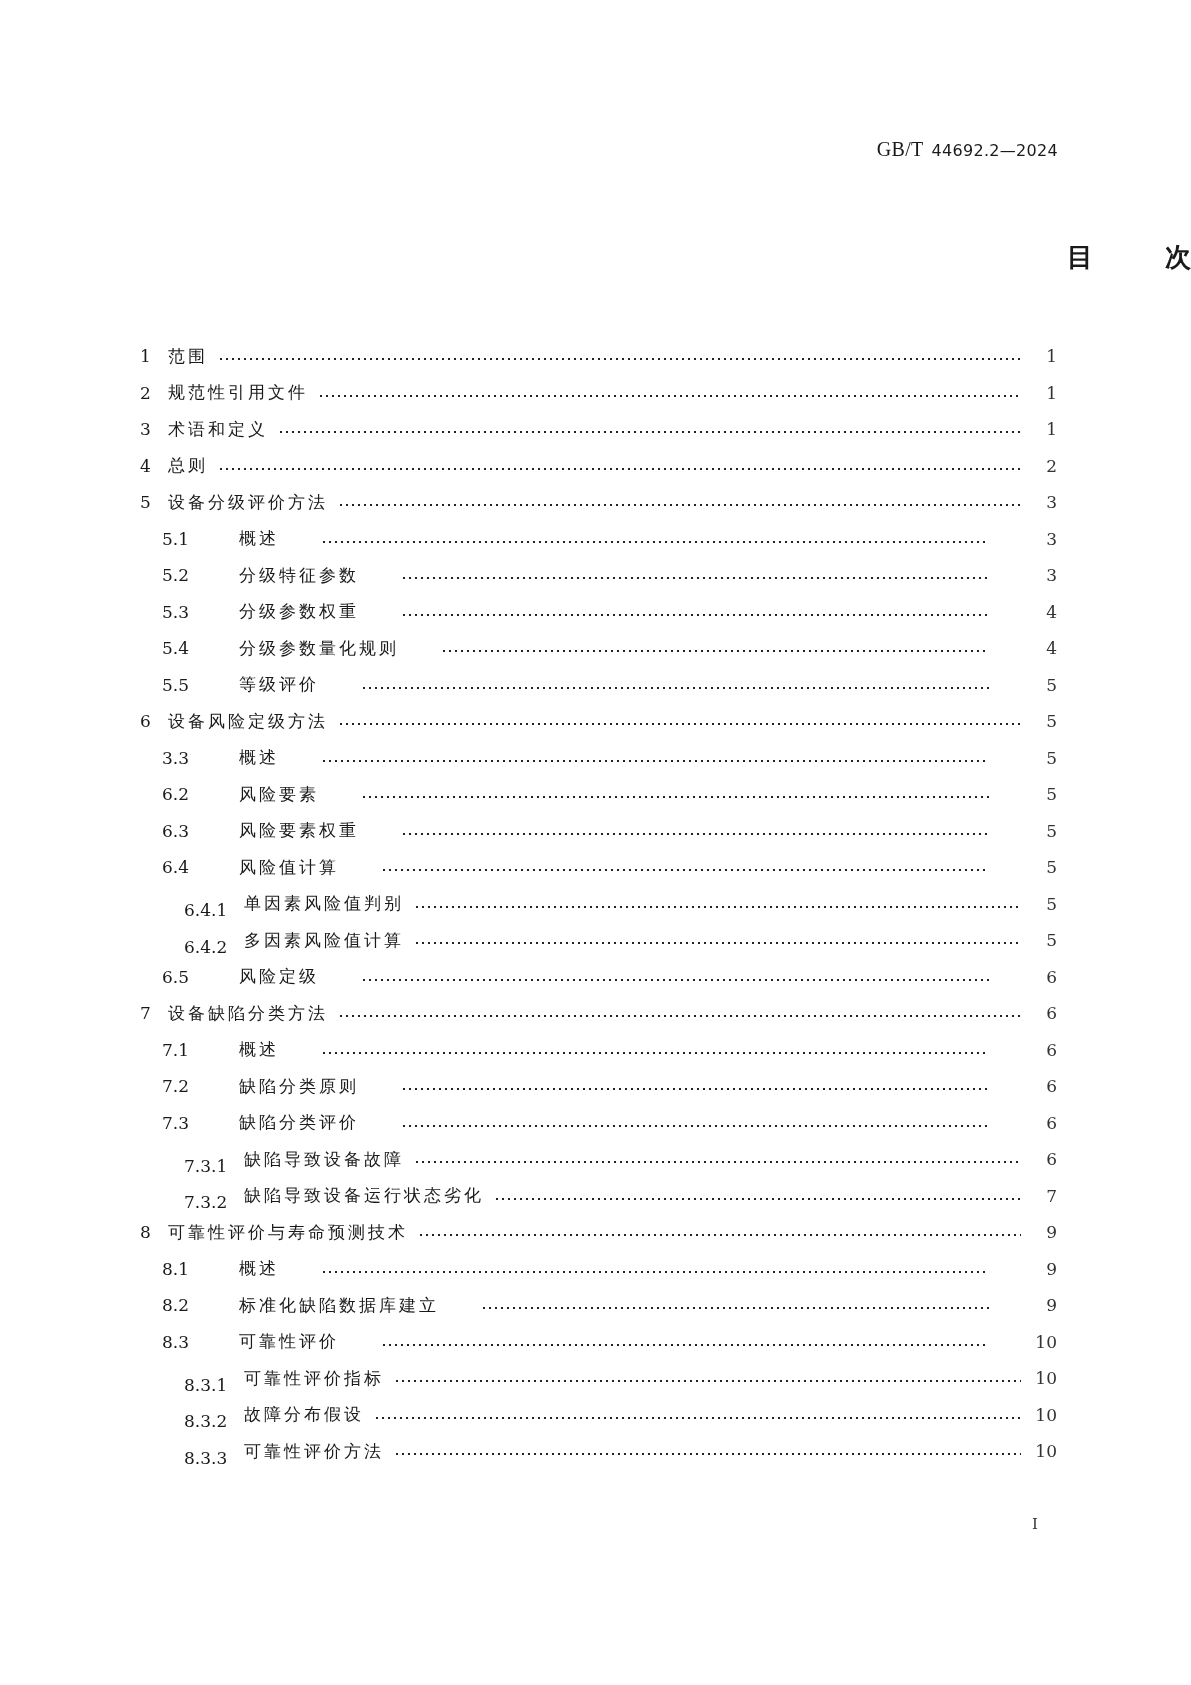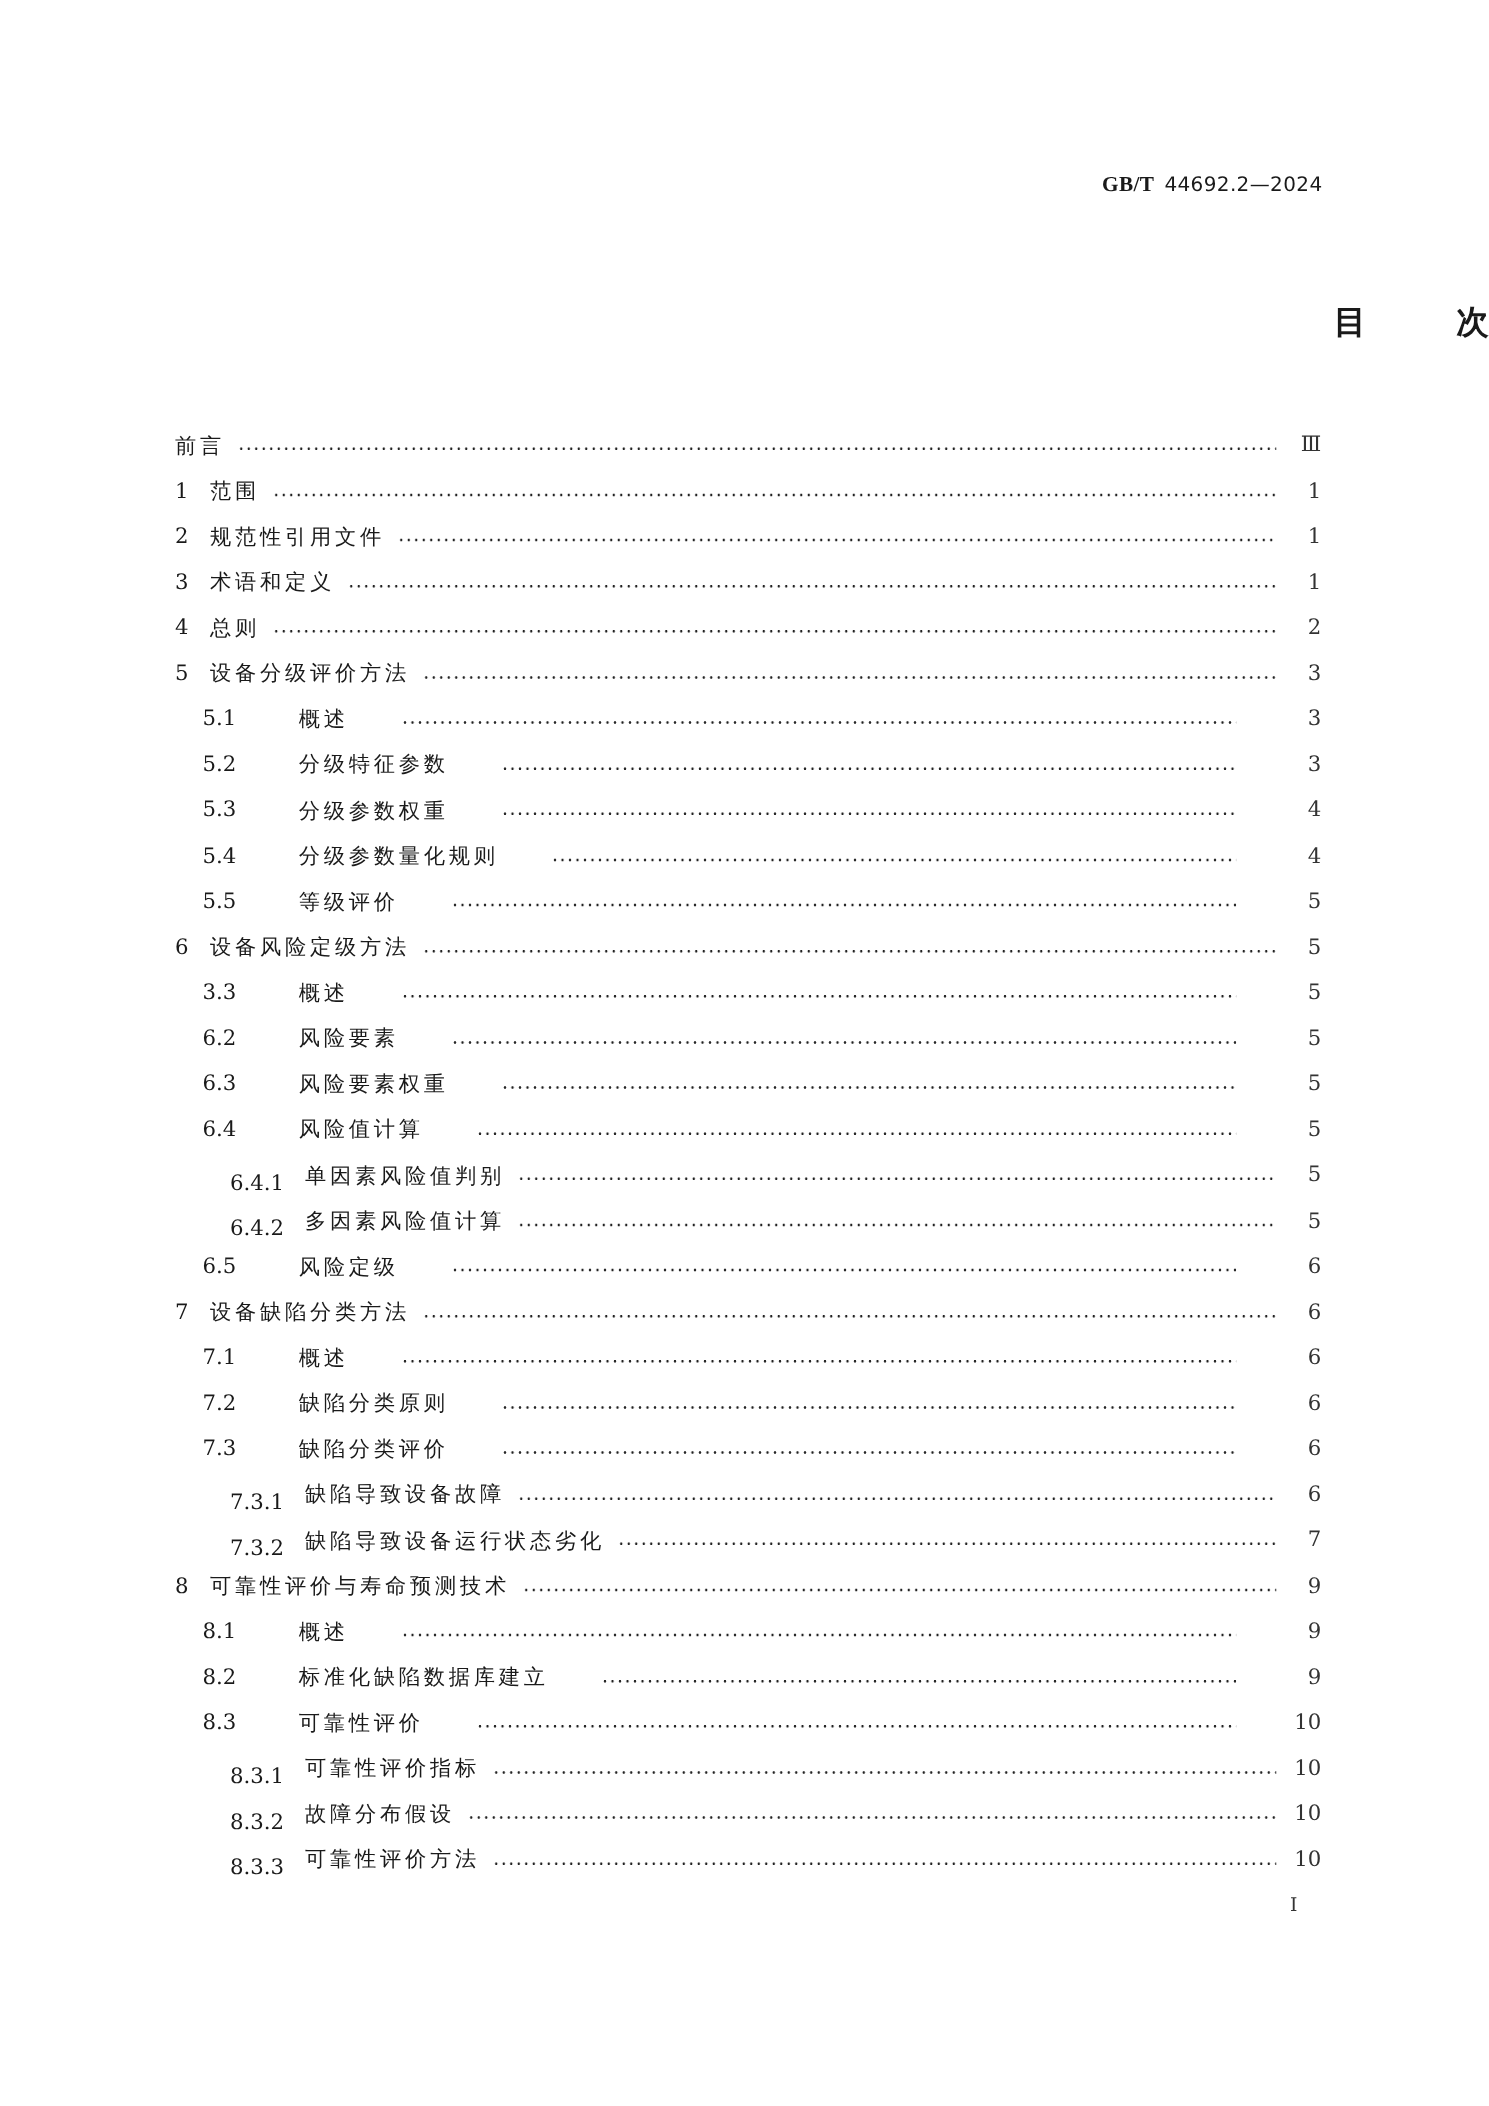--- a/index.html
+++ b/index.html
@@ -1,19 +1,19 @@
 <!DOCTYPE html>
 <html><head>
 <meta charset="utf-8">
 <style>
   html, body { margin: 0; padding: 0; background: #ffffff; }
   body { width: 1191px; height: 1685px; position: relative; overflow: hidden;
          font-family: "DejaVu Serif", "Liberation Serif", serif; color: #1a1a1a; }
   .std-code { position: absolute; top: 138px; right: 133px; font-size: 17px; letter-spacing: 0.3px; }
-  .std-code .prefix { font-family: "Liberation Serif", "DejaVu Serif", serif; font-weight: bold; font-size: 17px; margin-right: 8px; }
+  .std-code .prefix { font-family: "Liberation Serif", "DejaVu Serif", serif; font-weight: normal; font-size: 20px; margin-right: 8px; }
   .std-code .num { font-family: "DejaVu Sans", "Liberation Sans", sans-serif; font-size: 16px; }
   .toc-title { position: absolute; top: 240px; left: 0; width: 1191px; text-align: right;
                font-family: "DejaVu Sans", "Liberation Sans", sans-serif; font-size: 26px; font-weight: bold; }
   .toc-title span { display: inline-block; }
   .toc-title .gap { width: 72px; }
   .toc { position: absolute; top: 338px; left: 140px; width: 917px; }
   .toc-row { position: relative; height: 36.5px; display: flex; align-items: center; font-size: 17px; }
   .toc-row .num { display: inline-block; }
   .toc-row.lvl0 .num { width: 0; }
   .toc-row.lvl1 .num { width: 28px; }
@@ -33,26 +33,20 @@
 
 <div class="std-code">
   <span class="prefix">GB/T</span><span class="num">44692.2—2024</span>
 </div>
 
 <div class="toc-title">
   <span>目</span><span class="gap"></span><span>次</span>
 </div>
 
 <div class="toc" id="toc">
-    <div class="toc-row lvl0">
-      <span class="num"></span>
-      <span class="label">前言</span>
-      <span class="leader"></span>
-      <span class="page">Ⅲ</span>
-    </div>
     <div class="toc-row lvl1">
       <span class="num">1</span>
       <span class="label">范围</span>
       <span class="leader"></span>
       <span class="page">1</span>
     </div>
     <div class="toc-row lvl1">
       <span class="num">2</span>
       <span class="label">规范性引用文件</span>
       <span class="leader"></span>

